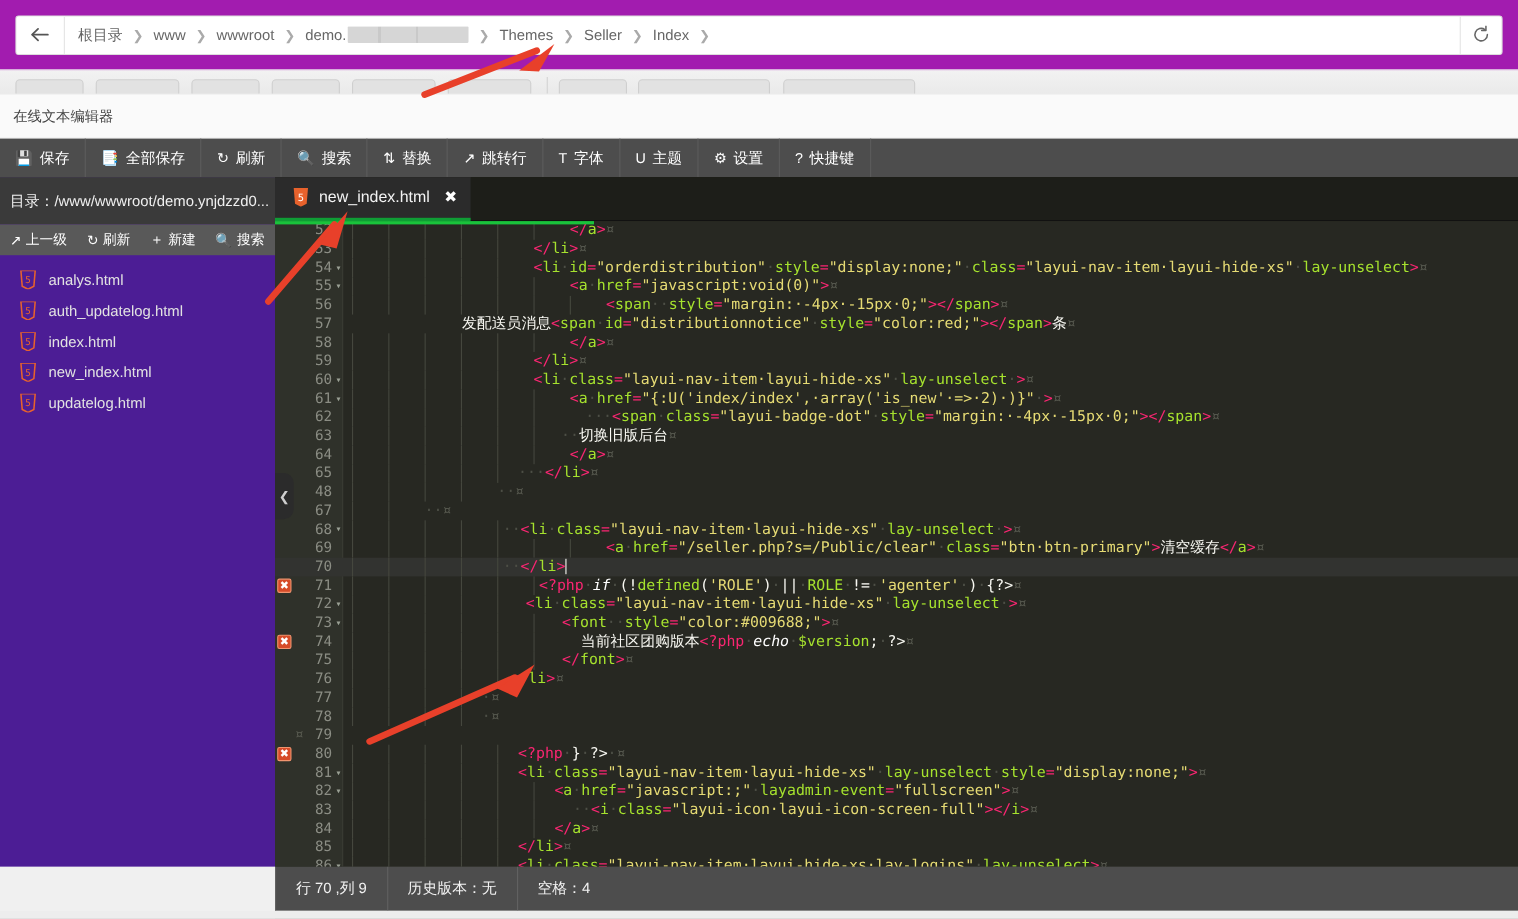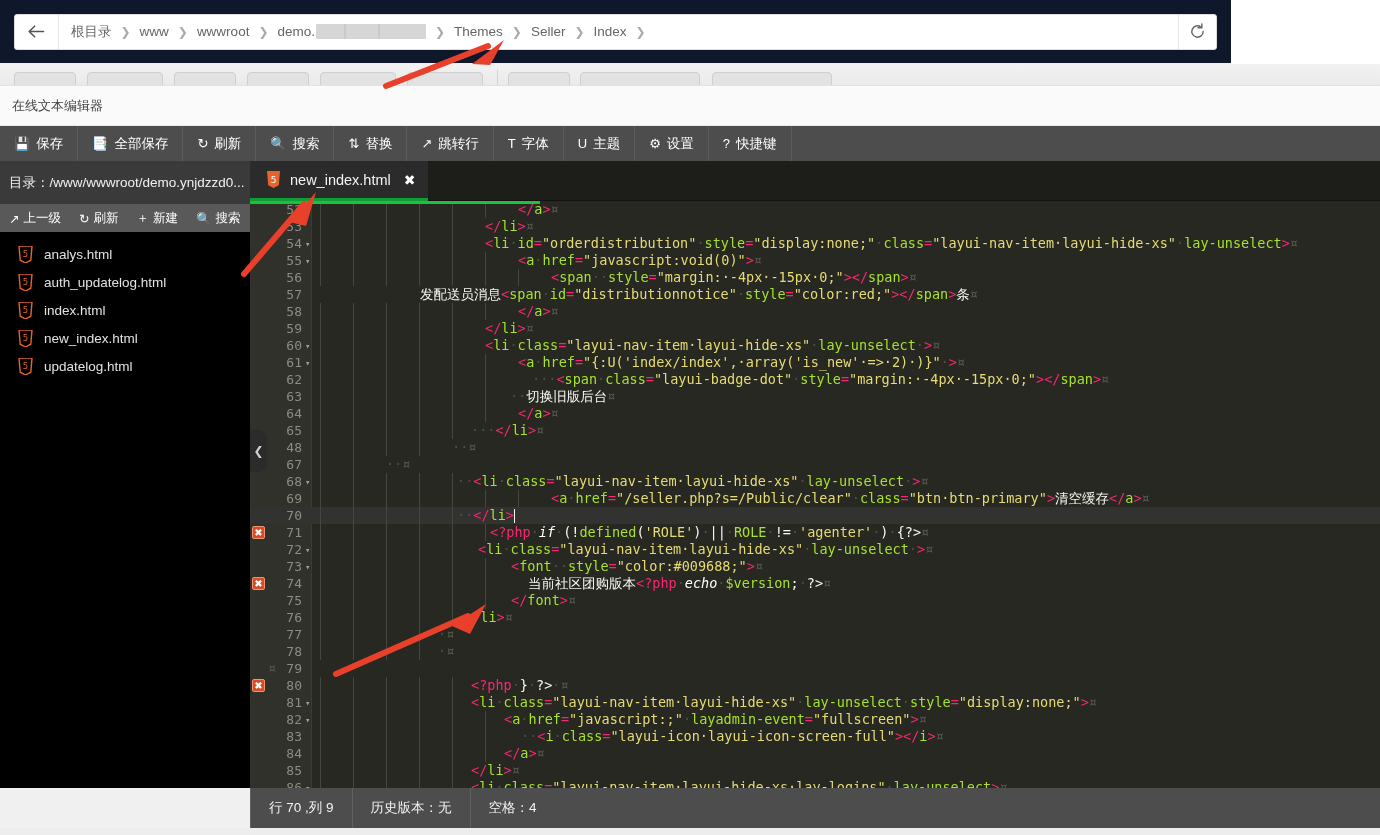--- a/index.html
+++ b/index.html
@@ -5,22 +5,22 @@
   * { box-sizing: border-box; margin: 0; padding: 0; }
   html, body {
     width: 1380px; height: 835px;
     font-family: "Liberation Sans", "DejaVu Sans", sans-serif;
     background: #fff; overflow: hidden;
   }
   .page { position: relative; width: 1380px; height: 835px; background:#ffffff; }
 
   
   .crumbbar {
-    position:absolute; left:0; top:0; width:1231px; height:64px;
-    background:#0f172a; border-bottom:1px solid #eeeeee;
+    position:absolute; left:0; top:0; width:1380px; height:64px;
+    background:#a21caf; border-bottom:1px solid #eeeeee;
     display:flex; align-items:center; padding:0 14px;
   }
   .crumbbox {
     flex:1; height:36px; border:1px solid #dddddd; border-radius:3px;
     display:flex; align-items:stretch; background:#fff; overflow:hidden;
   }
   .crumb-back {
     width:44px; display:flex; align-items:center; justify-content:center;
     border-right:1px solid #e4e4e4; color:#555; font-size:16px; cursor:pointer;
     background:#fff;
@@ -71,21 +71,21 @@
   .tb-item {
     display:flex; align-items:center; gap:6px; padding:0 14px;
     color:#ffffff; font-size:13.5px; cursor:pointer;
     border-right:1px solid #5c5c5c;
   }
   .tb-ic { font-size:13px; display:inline-block; line-height:1; }
 
   
   .sidebar {
     position:absolute; left:0; top:161px; width:250px; height:627px;
-    background:#000000;
+    background:#4c1d95;
   }
   .sb-path {
     height:43px; background:#3a3a3a; color:#f0f0f0; font-size:13.5px;
     display:flex; align-items:center; padding:0 9px; white-space:nowrap;
     overflow:hidden;
   }
   .sb-tools {
     height:28px; background:#595959; display:flex; align-items:center;
     color:#ffffff; font-size:12.5px;
   }

